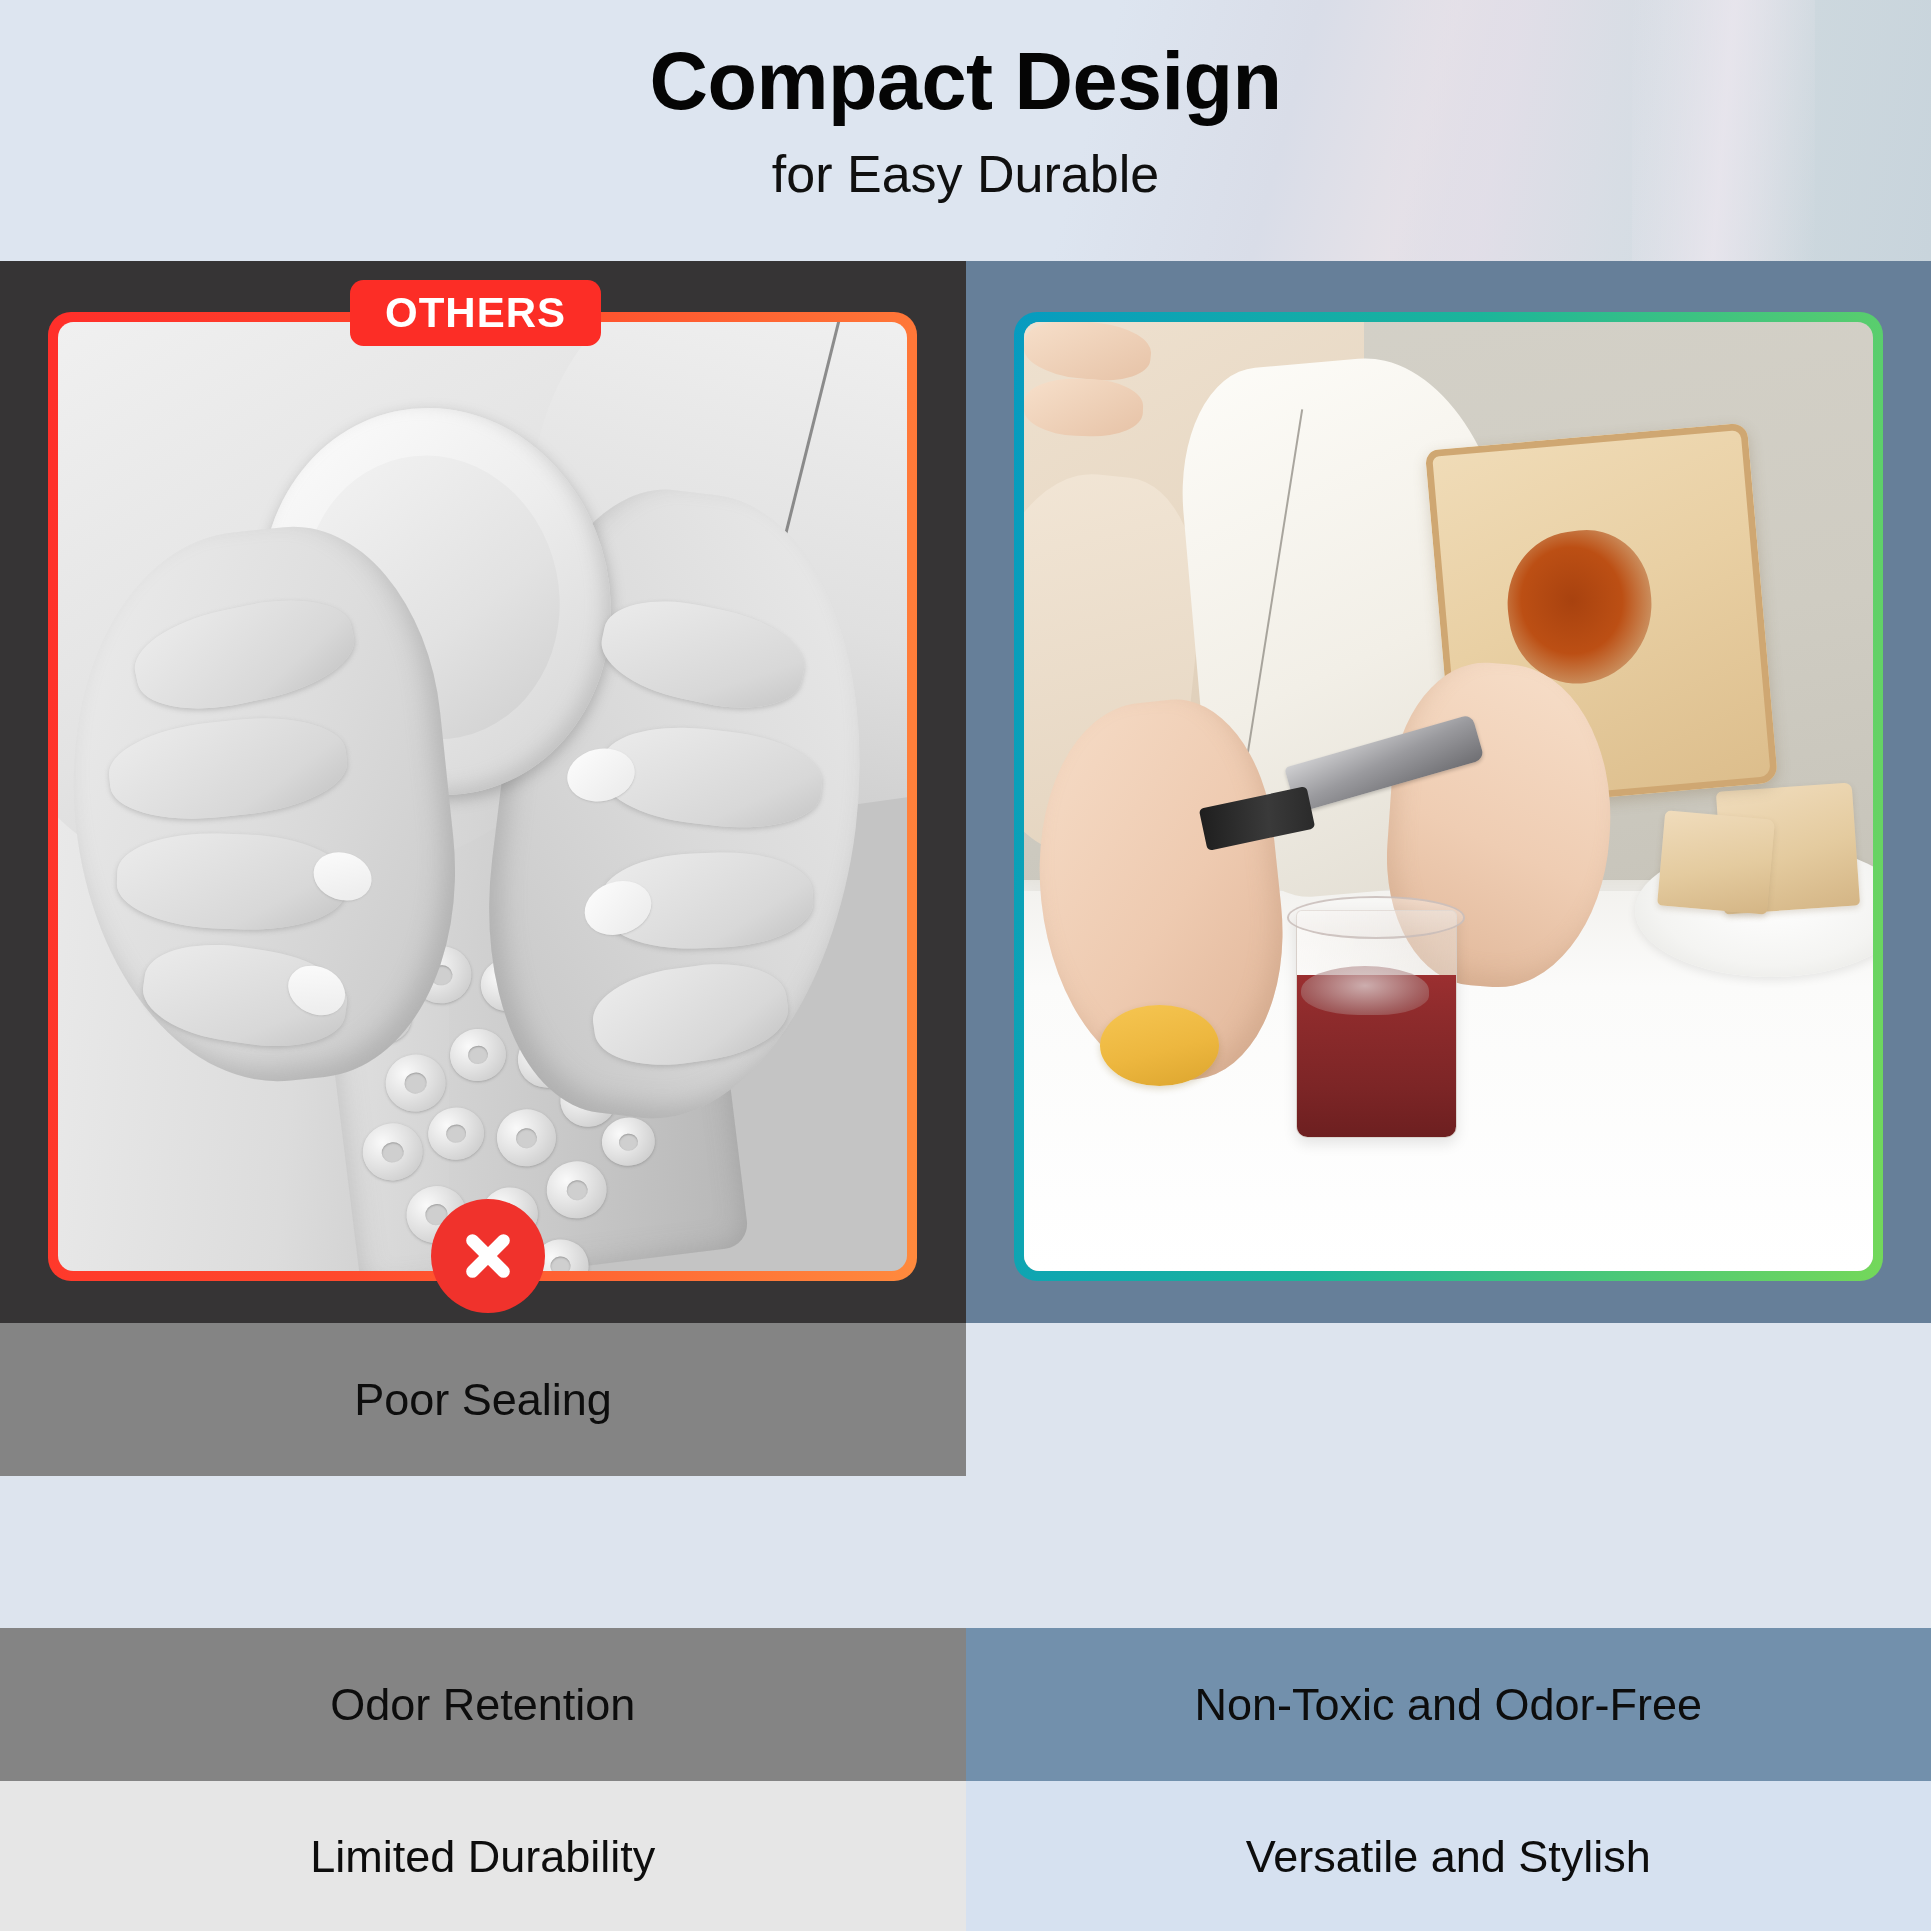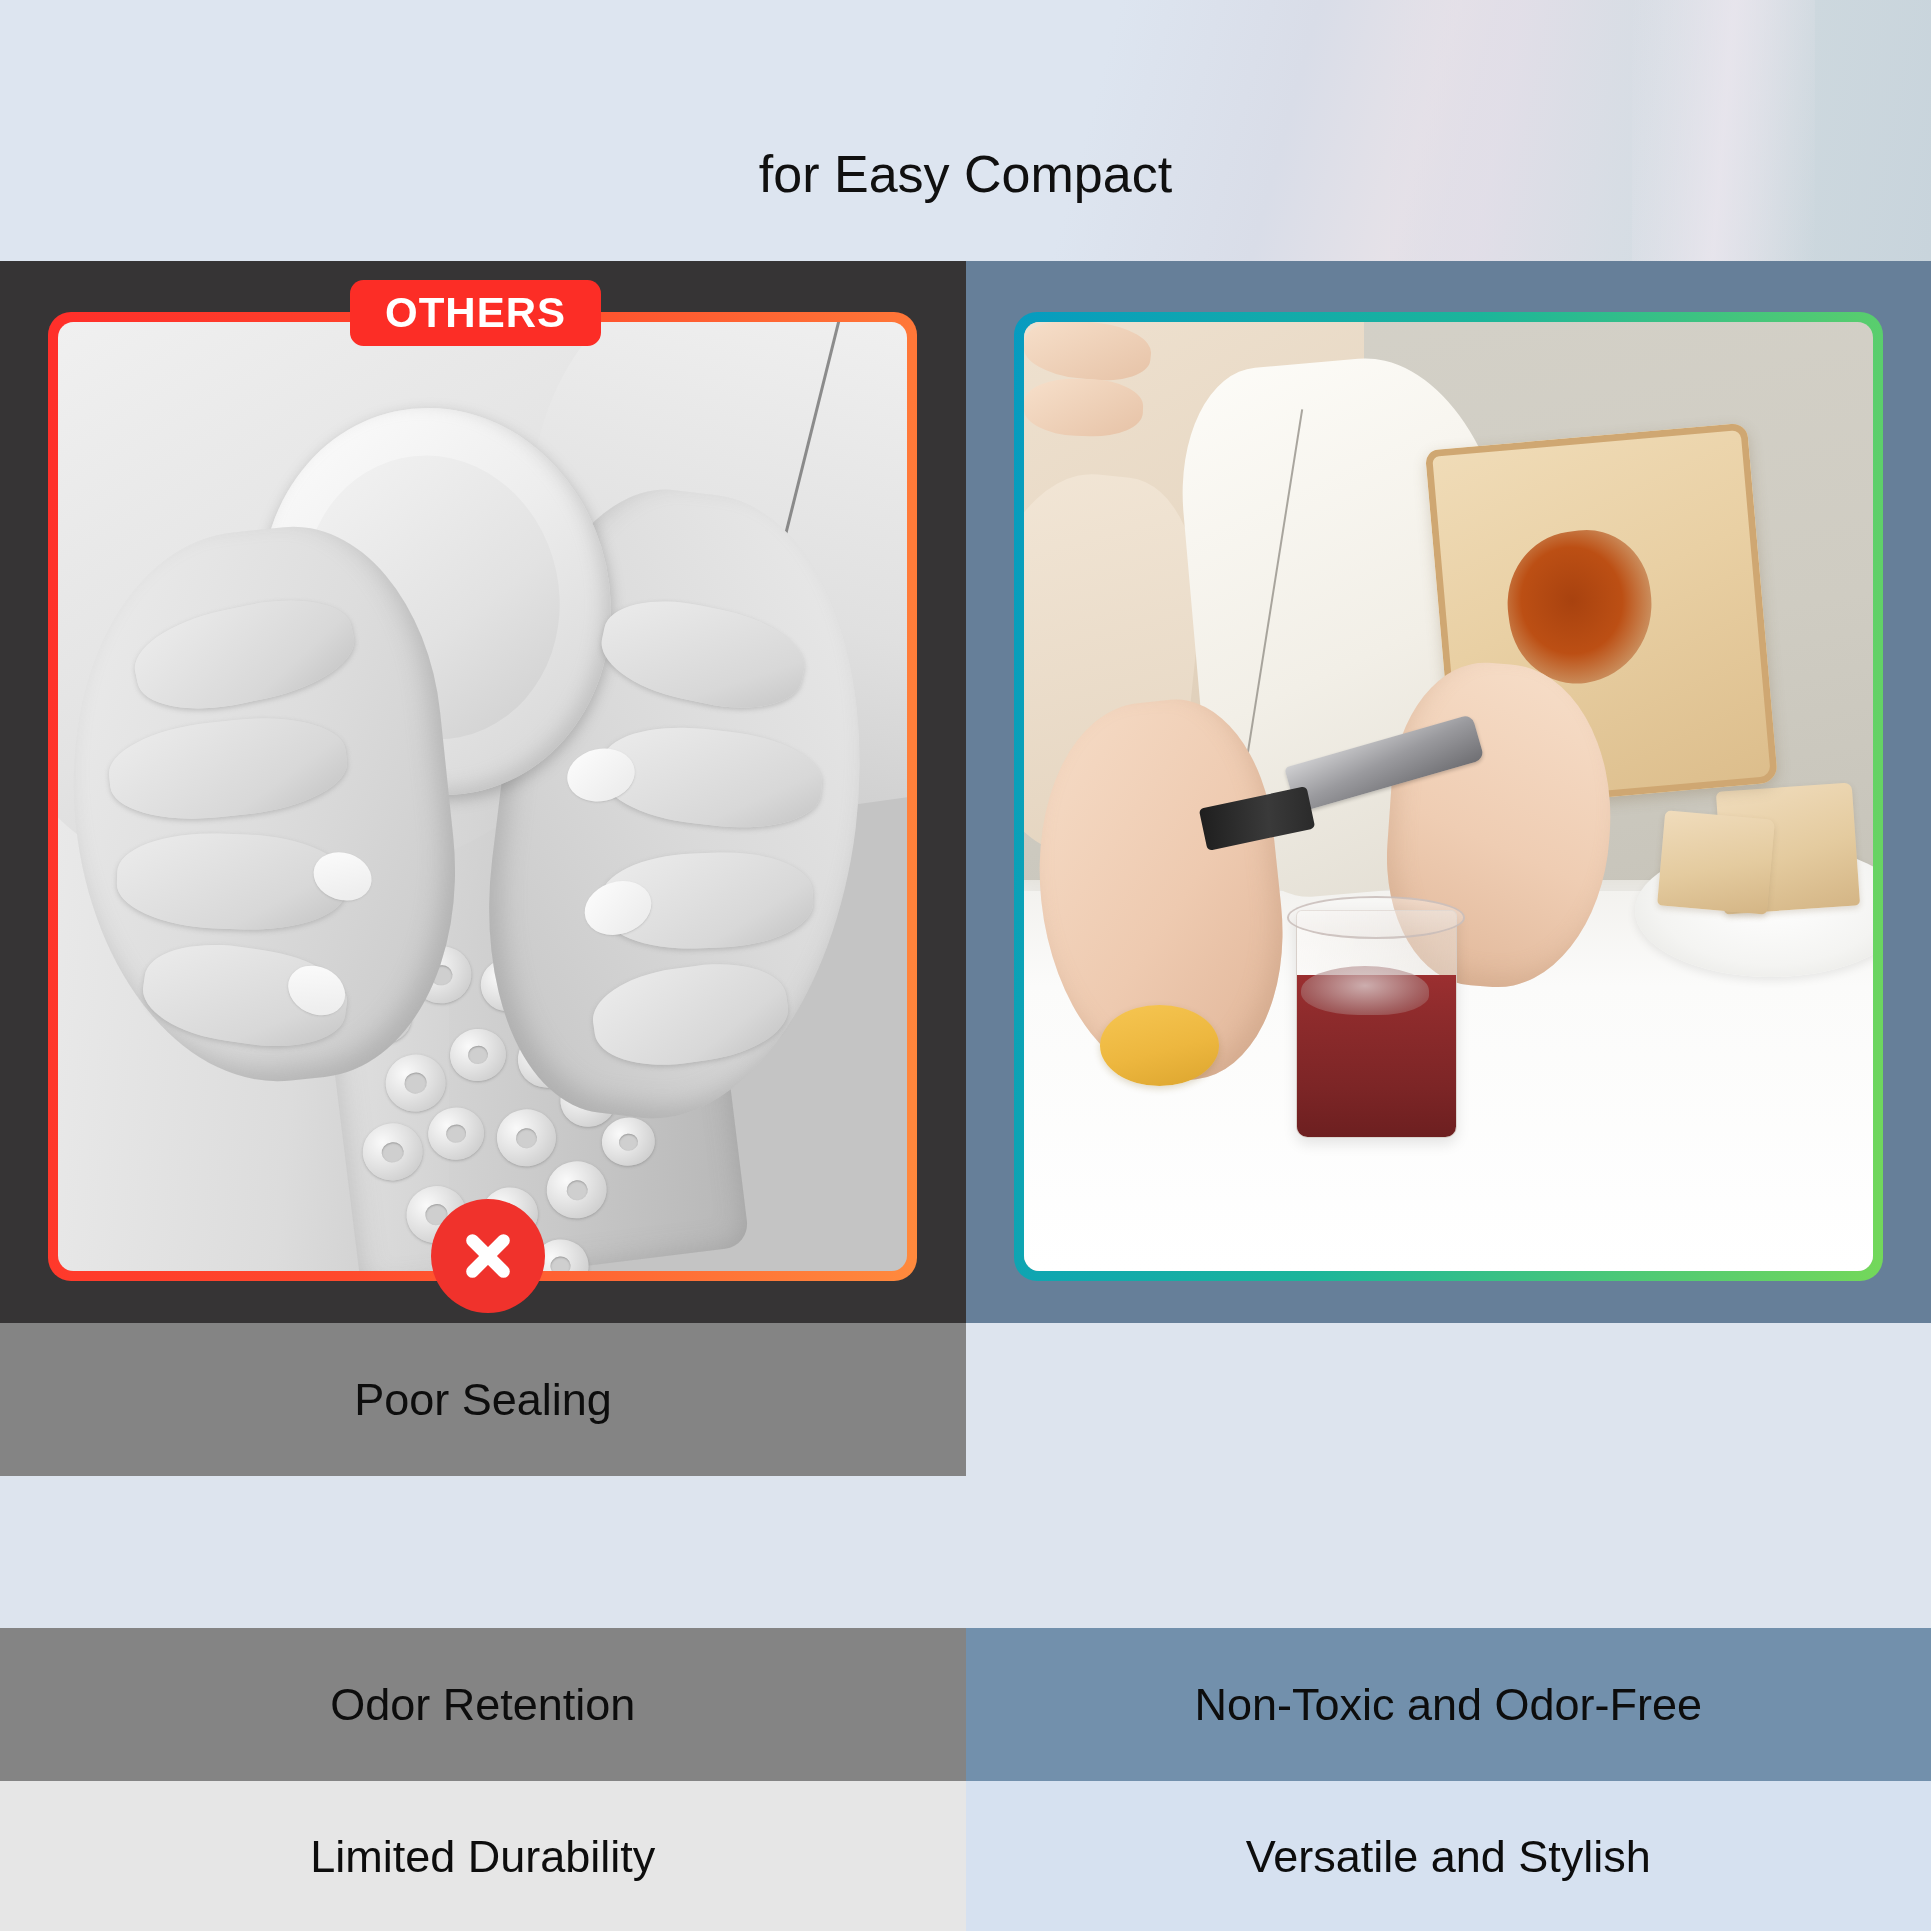--- a/index.html
+++ b/index.html
@@ -298,21 +298,22 @@
     background:linear-gradient(165deg,#f6c652 0%,#edb73f 55%,#dca52e 100%);
     box-shadow:0 2.9px 7.7px rgba(120,90,20,.22);
   }
 </style>
 </head>
 <body>
 
 <div class="header">
   <div class="veil"></div>
   <div class="veil2"></div>
-  <div class="subtitle">for Easy Compact</div>
+  <div class="title">Compact Design</div>
+  <div class="subtitle">for Easy Durable</div>
 </div>
 
 <div class="panels">
 
   <div class="panel left">
     <div class="frame left">
       <div class="photo">
         <div class="imgL">
           <div class="bg"></div>
           <div class="torso"></div>

